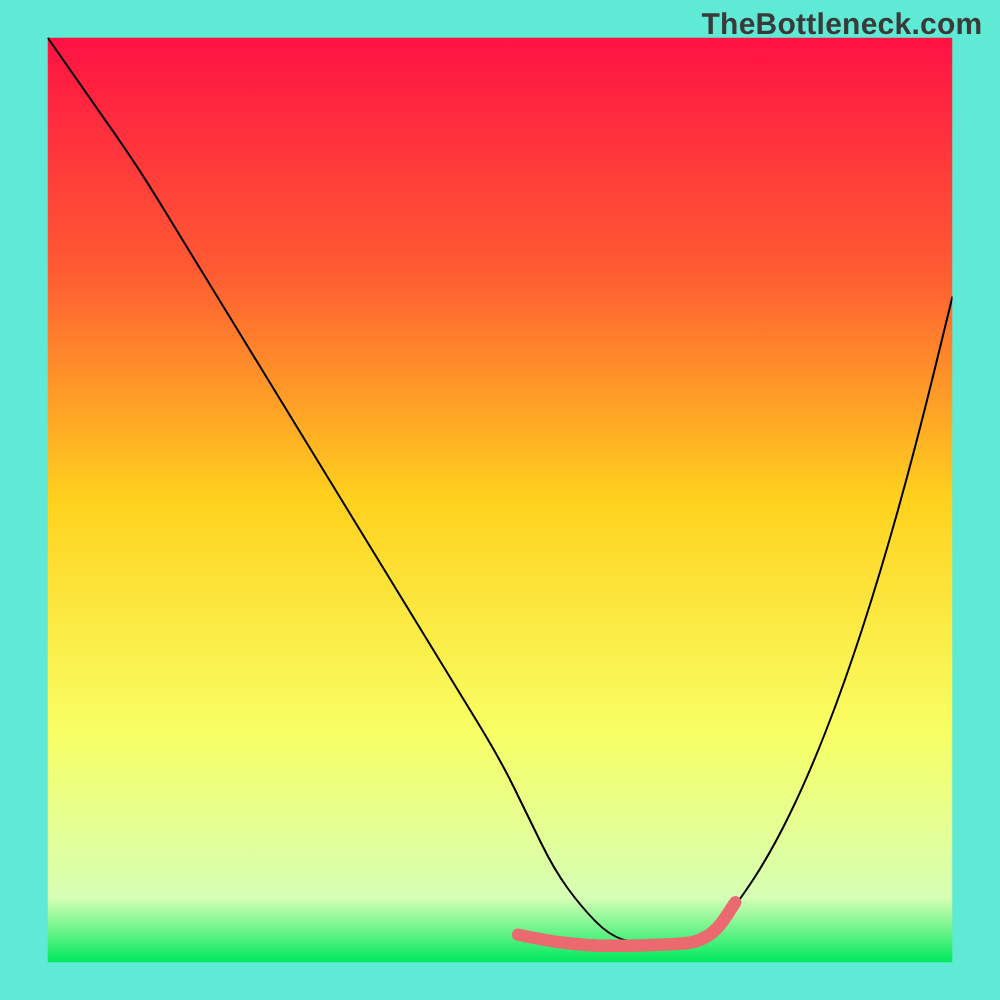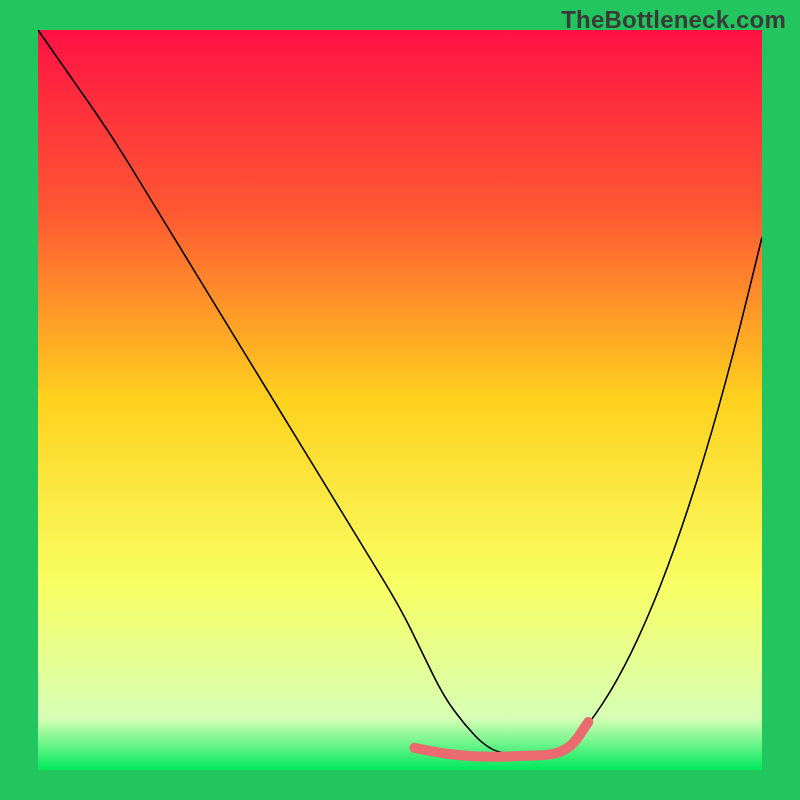--- a/index.html
+++ b/index.html
@@ -8,21 +8,21 @@
     width: 800px;
     height: 800px;
     background: #000000;
     overflow: hidden;
     font-family: Arial, Helvetica, sans-serif;
   }
   .frame {
     position: relative;
     width: 800px;
     height: 800px;
-    background: #22c55e;
+    background: #5eead4;
   }
   .watermark {
     position: absolute;
     top: 6px;
     right: 14px;
     color: #3a3a3a;
     font-size: 24px;
     font-weight: 600;
     letter-spacing: 0.2px;
     z-index: 10;

